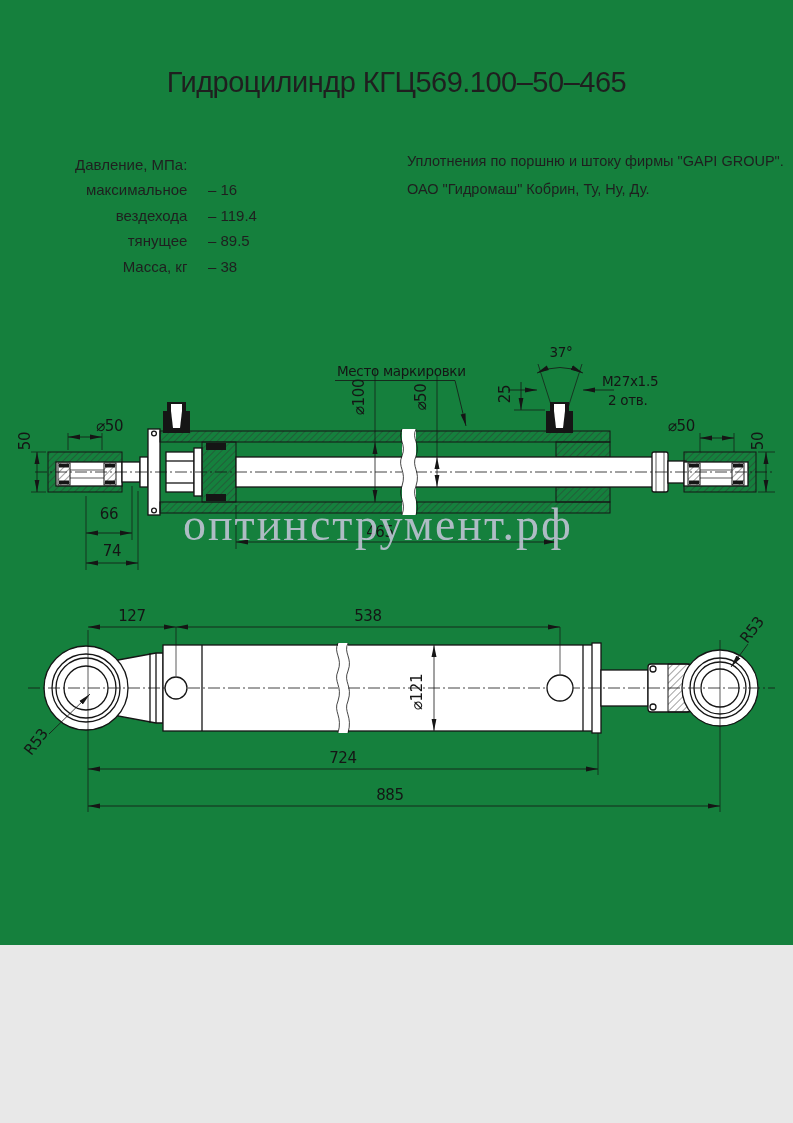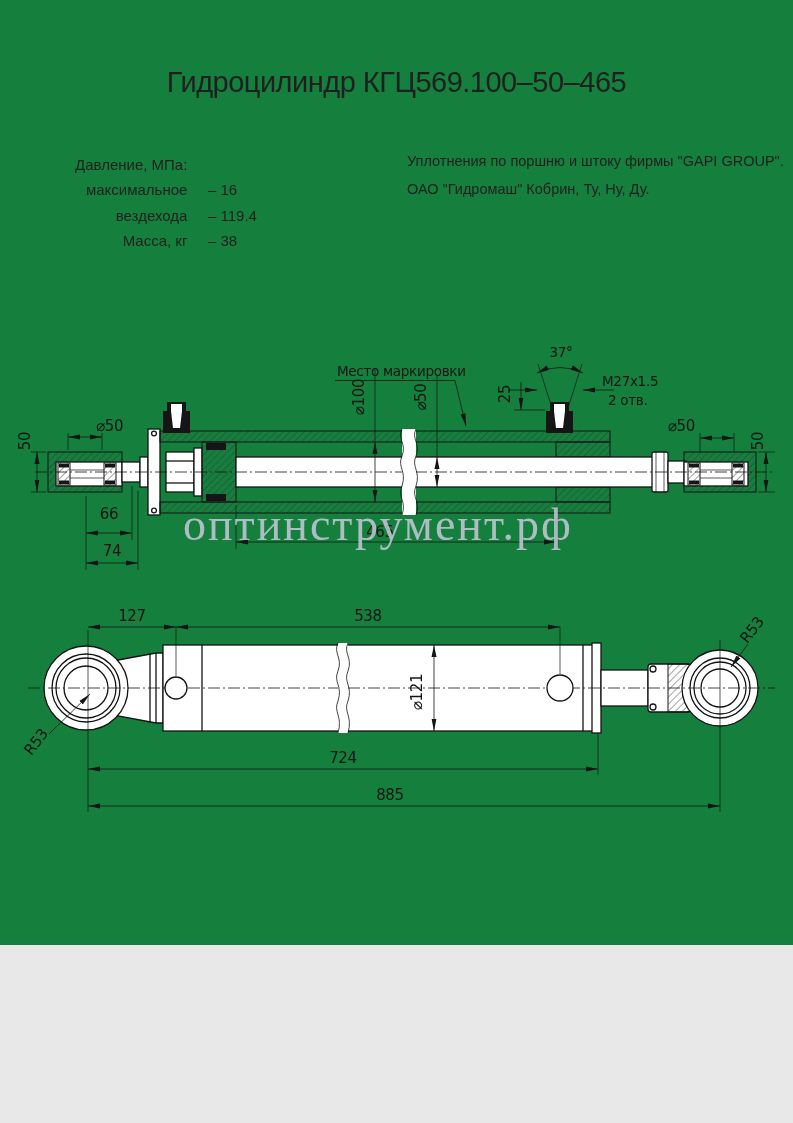--- a/index.html
+++ b/index.html
@@ -40,20 +40,24 @@
     </div>
     <div class="spec-row">
       <span>максимальное</span>
       <span class="spec-value">– 16</span>
     </div>
     <div class="spec-row">
       <span>вездехода</span>
       <span class="spec-value">– 119.4</span>
     </div>
     <div class="spec-row">
+      <span>тянущее</span>
+      <span class="spec-value">– 89.5</span>
+    </div>
+    <div class="spec-row">
       <span>Масса, кг</span>
       <span class="spec-value">– 38</span>
     </div>
   </div>
 
   <div class="notes">
     <div>Уплотнения по поршню и штоку фирмы "GAPI GROUP".</div>
     <div>ОАО "Гидромаш" Кобрин, Ту, Ну, Ду.</div>
   </div>
 

